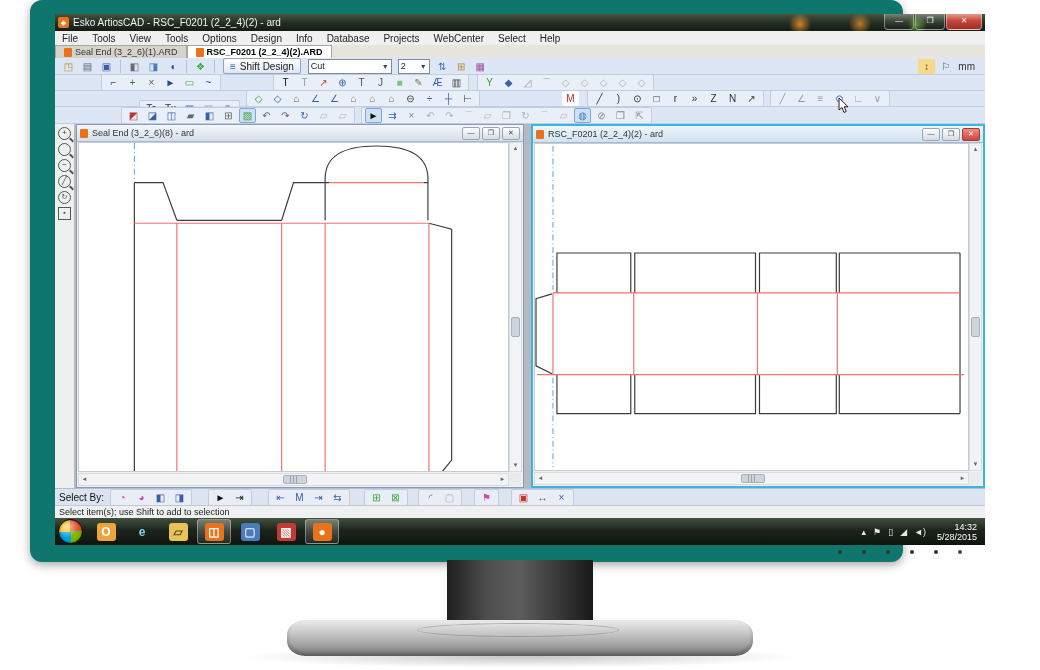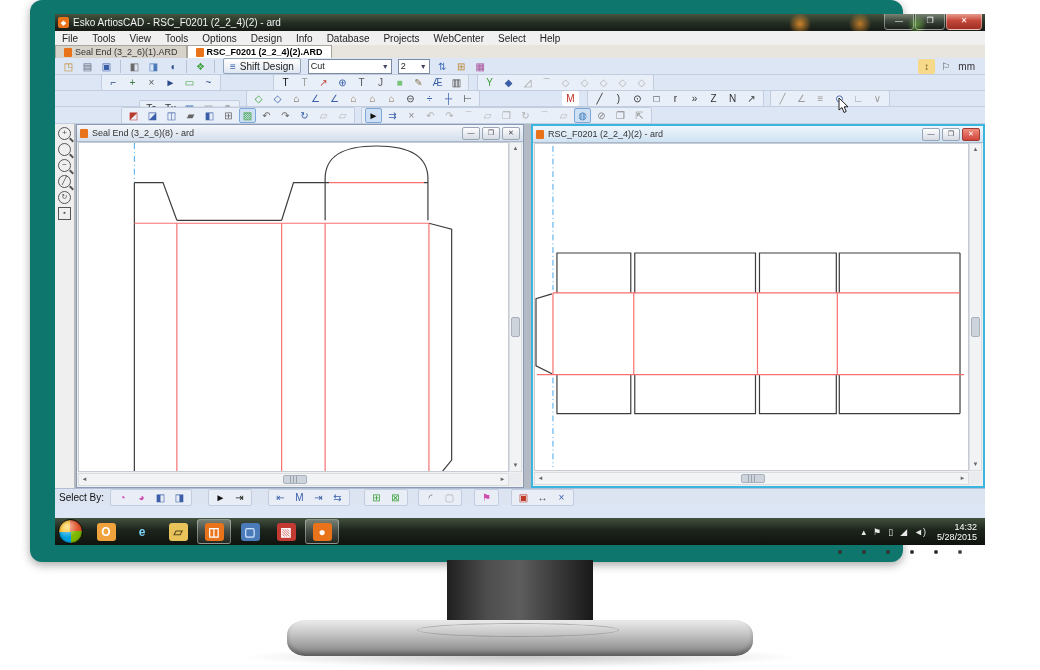--- a/index.html
+++ b/index.html
@@ -441,20 +441,23 @@
         <span class="tgrp" style="margin-left: 12px; display: inline-flex;">
             <span class="tb" style="color: rgb(208, 74, 176);">⚑</span>
           </span>
         <span class="tgrp" style="margin-left: 12px; display: inline-flex;">
             <span class="tb" style="color: rgb(192, 58, 42);">▣</span>
             <span class="tb" style="color: rgb(68, 68, 68);">↔</span>
             <span class="tb" style="color: rgb(58, 95, 168);">×</span>
           </span>
       </div>
 
+      <div class="statusbar">
+        <span>Select item(s); use Shift to add to selection</span>
+      </div>
 
       <div class="taskbar">
         <span class="orb"></span>
         <span style="display:flex;">
             <span class="tk" style="color: rgb(255, 255, 255);">
               <i style="display: flex; width: 19px; height: 18px; border-radius: 3px; align-items: center; justify-content: center; font-style: normal; font-size: 12px; font-weight: bold; background: rgb(240, 162, 60); color: rgb(255, 255, 255);">O</i>
             </span>
             <span class="tk" style="color: rgb(122, 208, 245);">
               <i style="display: flex; width: 19px; height: 18px; border-radius: 3px; align-items: center; justify-content: center; font-style: normal; font-size: 12px; font-weight: bold; color: rgb(122, 208, 245);">e</i>
             </span>

